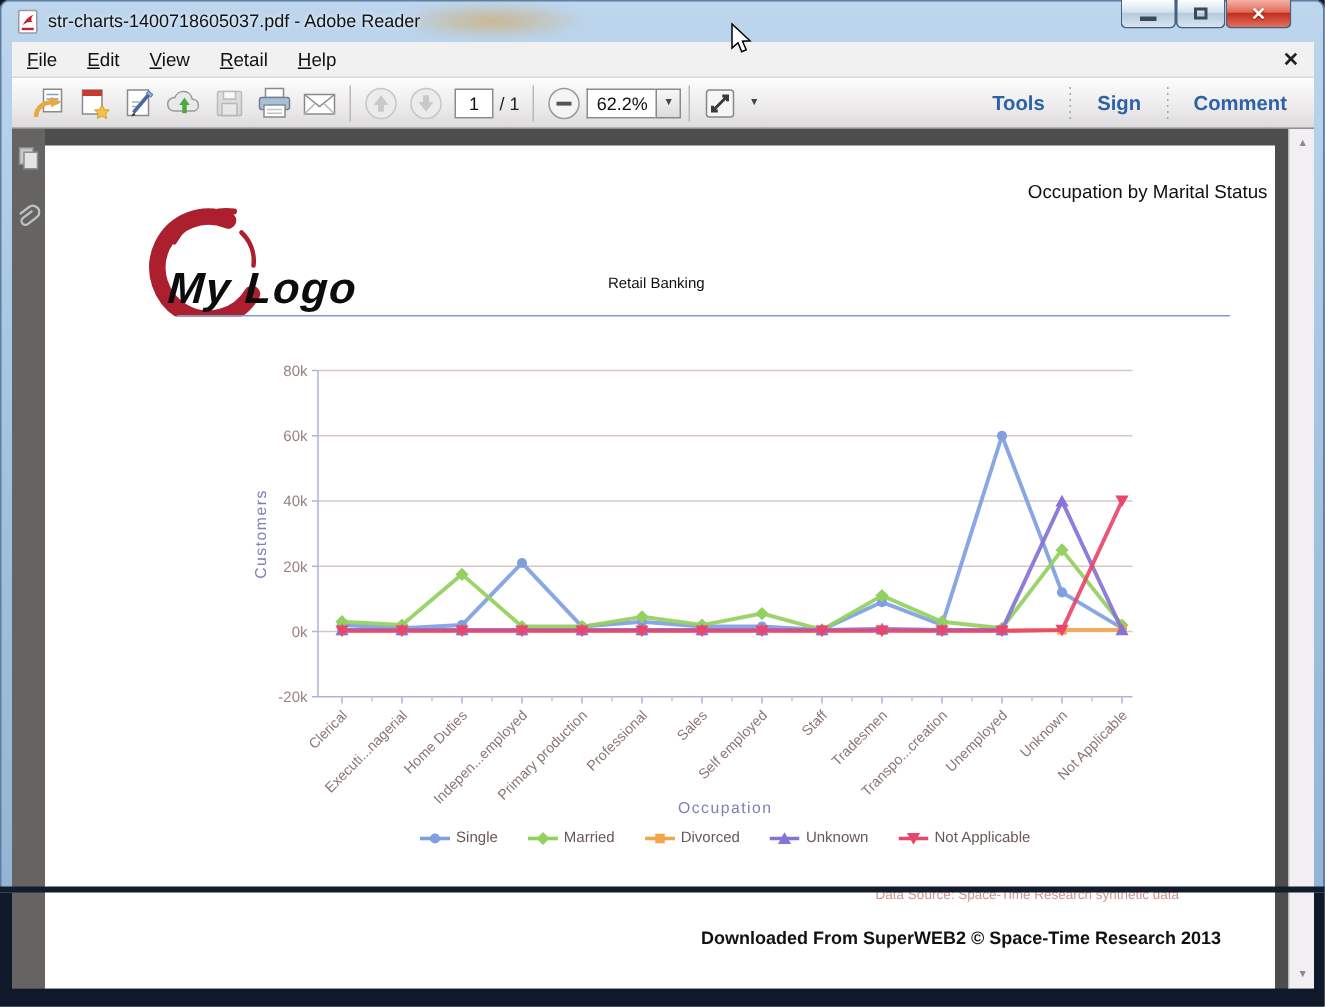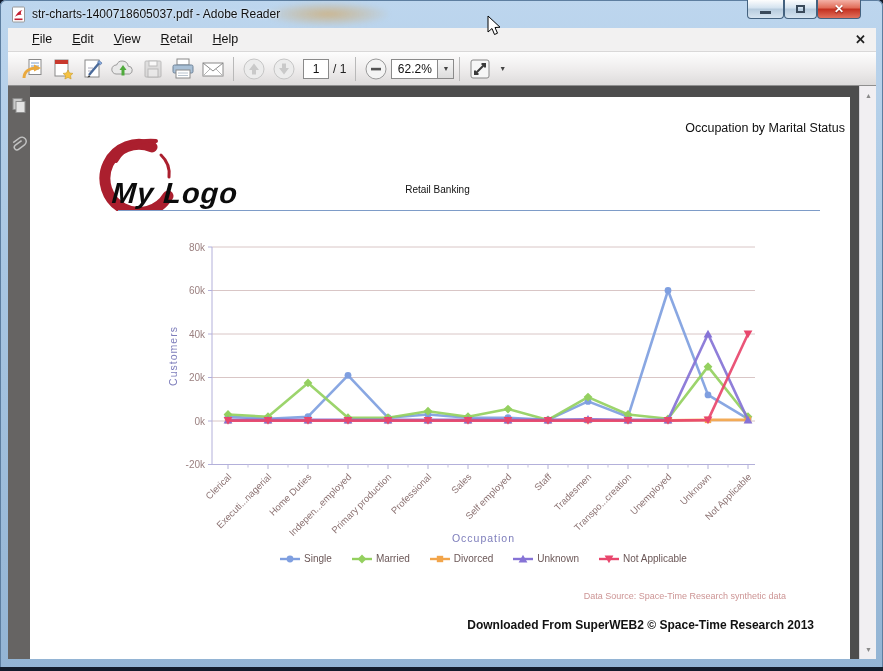--- a/index.html
+++ b/index.html
@@ -1,18 +1,18 @@
 <!DOCTYPE html>
 <html><head>
 <meta charset="utf-8">
 <style>
   * { box-sizing: border-box; margin: 0; padding: 0; }
   html,body { width:883px; height:671px; overflow:hidden; background:#10192a;
               font-family:"Liberation Sans", sans-serif; }
-  .window { position:absolute; left:0; top:0; width:883px; height:671px;
+  .window { position:absolute; left:0; top:0; width:883px; height:595px;
             background:linear-gradient(180deg,#bdd6ee 0%,#a8c6e2 40%,#93b4d4 100%);
             border-radius:6px 6px 0 0; box-shadow:inset 0 0 0 1px #5d7ea0; }
   .window::after { content:""; position:absolute; left:0; right:0; bottom:0; height:4px;
                    background:#131c2b; }
 
   
   .titlebar { position:absolute; left:0; top:0; right:0; height:28px; }
   .title-blob { position:absolute; left:268px; top:2px; width:120px; height:24px;
                 background:radial-gradient(ellipse at center, rgba(205,175,125,.85), rgba(205,175,125,0) 75%);
                 filter:blur(2px); }
@@ -27,21 +27,21 @@
   .wbtn.minb { width:37px; } .wbtn.maxb { width:33px; }
   .wbtn.closeb { width:44px;
           background:linear-gradient(180deg,#f4b1a6,#e06a56 45%,#c22f1f 50%,#e2705c);
           color:#fff; font-weight:bold; font-size:12px; text-shadow:0 1px 1px #7a1008; }
   .minglyph { display:block; width:11px; height:3px; background:#3a4a5a; margin-top:7px; }
   .maxglyph { display:block; width:9px; height:8px; border:2px solid #3a4a5a; }
 
   
   .menubar { position:absolute; left:8px; top:28px; width:868px; height:24px;
              background:#f2f1f1; border-bottom:1px solid #d9d8d8;
-             display:flex; gap:0; font-size:12.5px; color:#111;padding-left:14px; }
+             display:flex; align-items:center; gap:0; font-size:12.5px; color:#111; }
   .menubar .mitem { display:inline-block; padding:4px 10px; }
   .menubar .mitem::first-letter { text-decoration:underline; }
   .menu-close { position:absolute; right:10px; top:4px; font-size:13px; font-weight:bold; color:#222; }
 
   
   .toolbar { position:absolute; left:8px; top:52px; width:868px; height:34px;
              background:linear-gradient(180deg,#fdfdfd,#eceaea 60%,#dddbdb);
              border-bottom:1px solid #8f8f8f; display:flex; align-items:center; padding:0 10px; }
   .tbtn { width:30px; height:28px; display:flex; align-items:center; justify-content:center;
           background:transparent; border:none; }
@@ -211,20 +211,27 @@
         <span>▼</span>
       </span>
     <div class="tsep"></div>
     <button class="tbtn">
       <svg width="24" height="24" viewBox="0 0 24 24">
         <rect x="3" y="3" width="18" height="18" rx="2" fill="#f6f6f6" stroke="#888"></rect>
         <path d="M7 17 L17 7 M13.5 7 H17 V10.5 M10.5 17 H7 V13.5" fill="none" stroke="#3a3a3a" stroke-width="2"></path>
       </svg>
     </button>
     <span class="caret">▼</span>
+    <div class="rightgrp">
+      <button class="paneltab">Tools</button>
+      <div class="dotsep"></div>
+      <button class="paneltab">Sign</button>
+      <div class="dotsep"></div>
+      <button class="paneltab">Comment</button>
+    </div>
   </div>
 
   <div class="docpane">
     <div class="sidebar">
       <button class="sbtn" style="top:9px;">
         <svg width="16" height="17" viewBox="0 0 16 17">
           <rect x="2" y="1.5" width="9" height="11" fill="#c9c9c9" stroke="#8d8d8d"></rect>
           <rect x="5" y="4.5" width="9" height="11" fill="#e4e4e4" stroke="#8d8d8d"></rect>
         </svg>
       </button>

